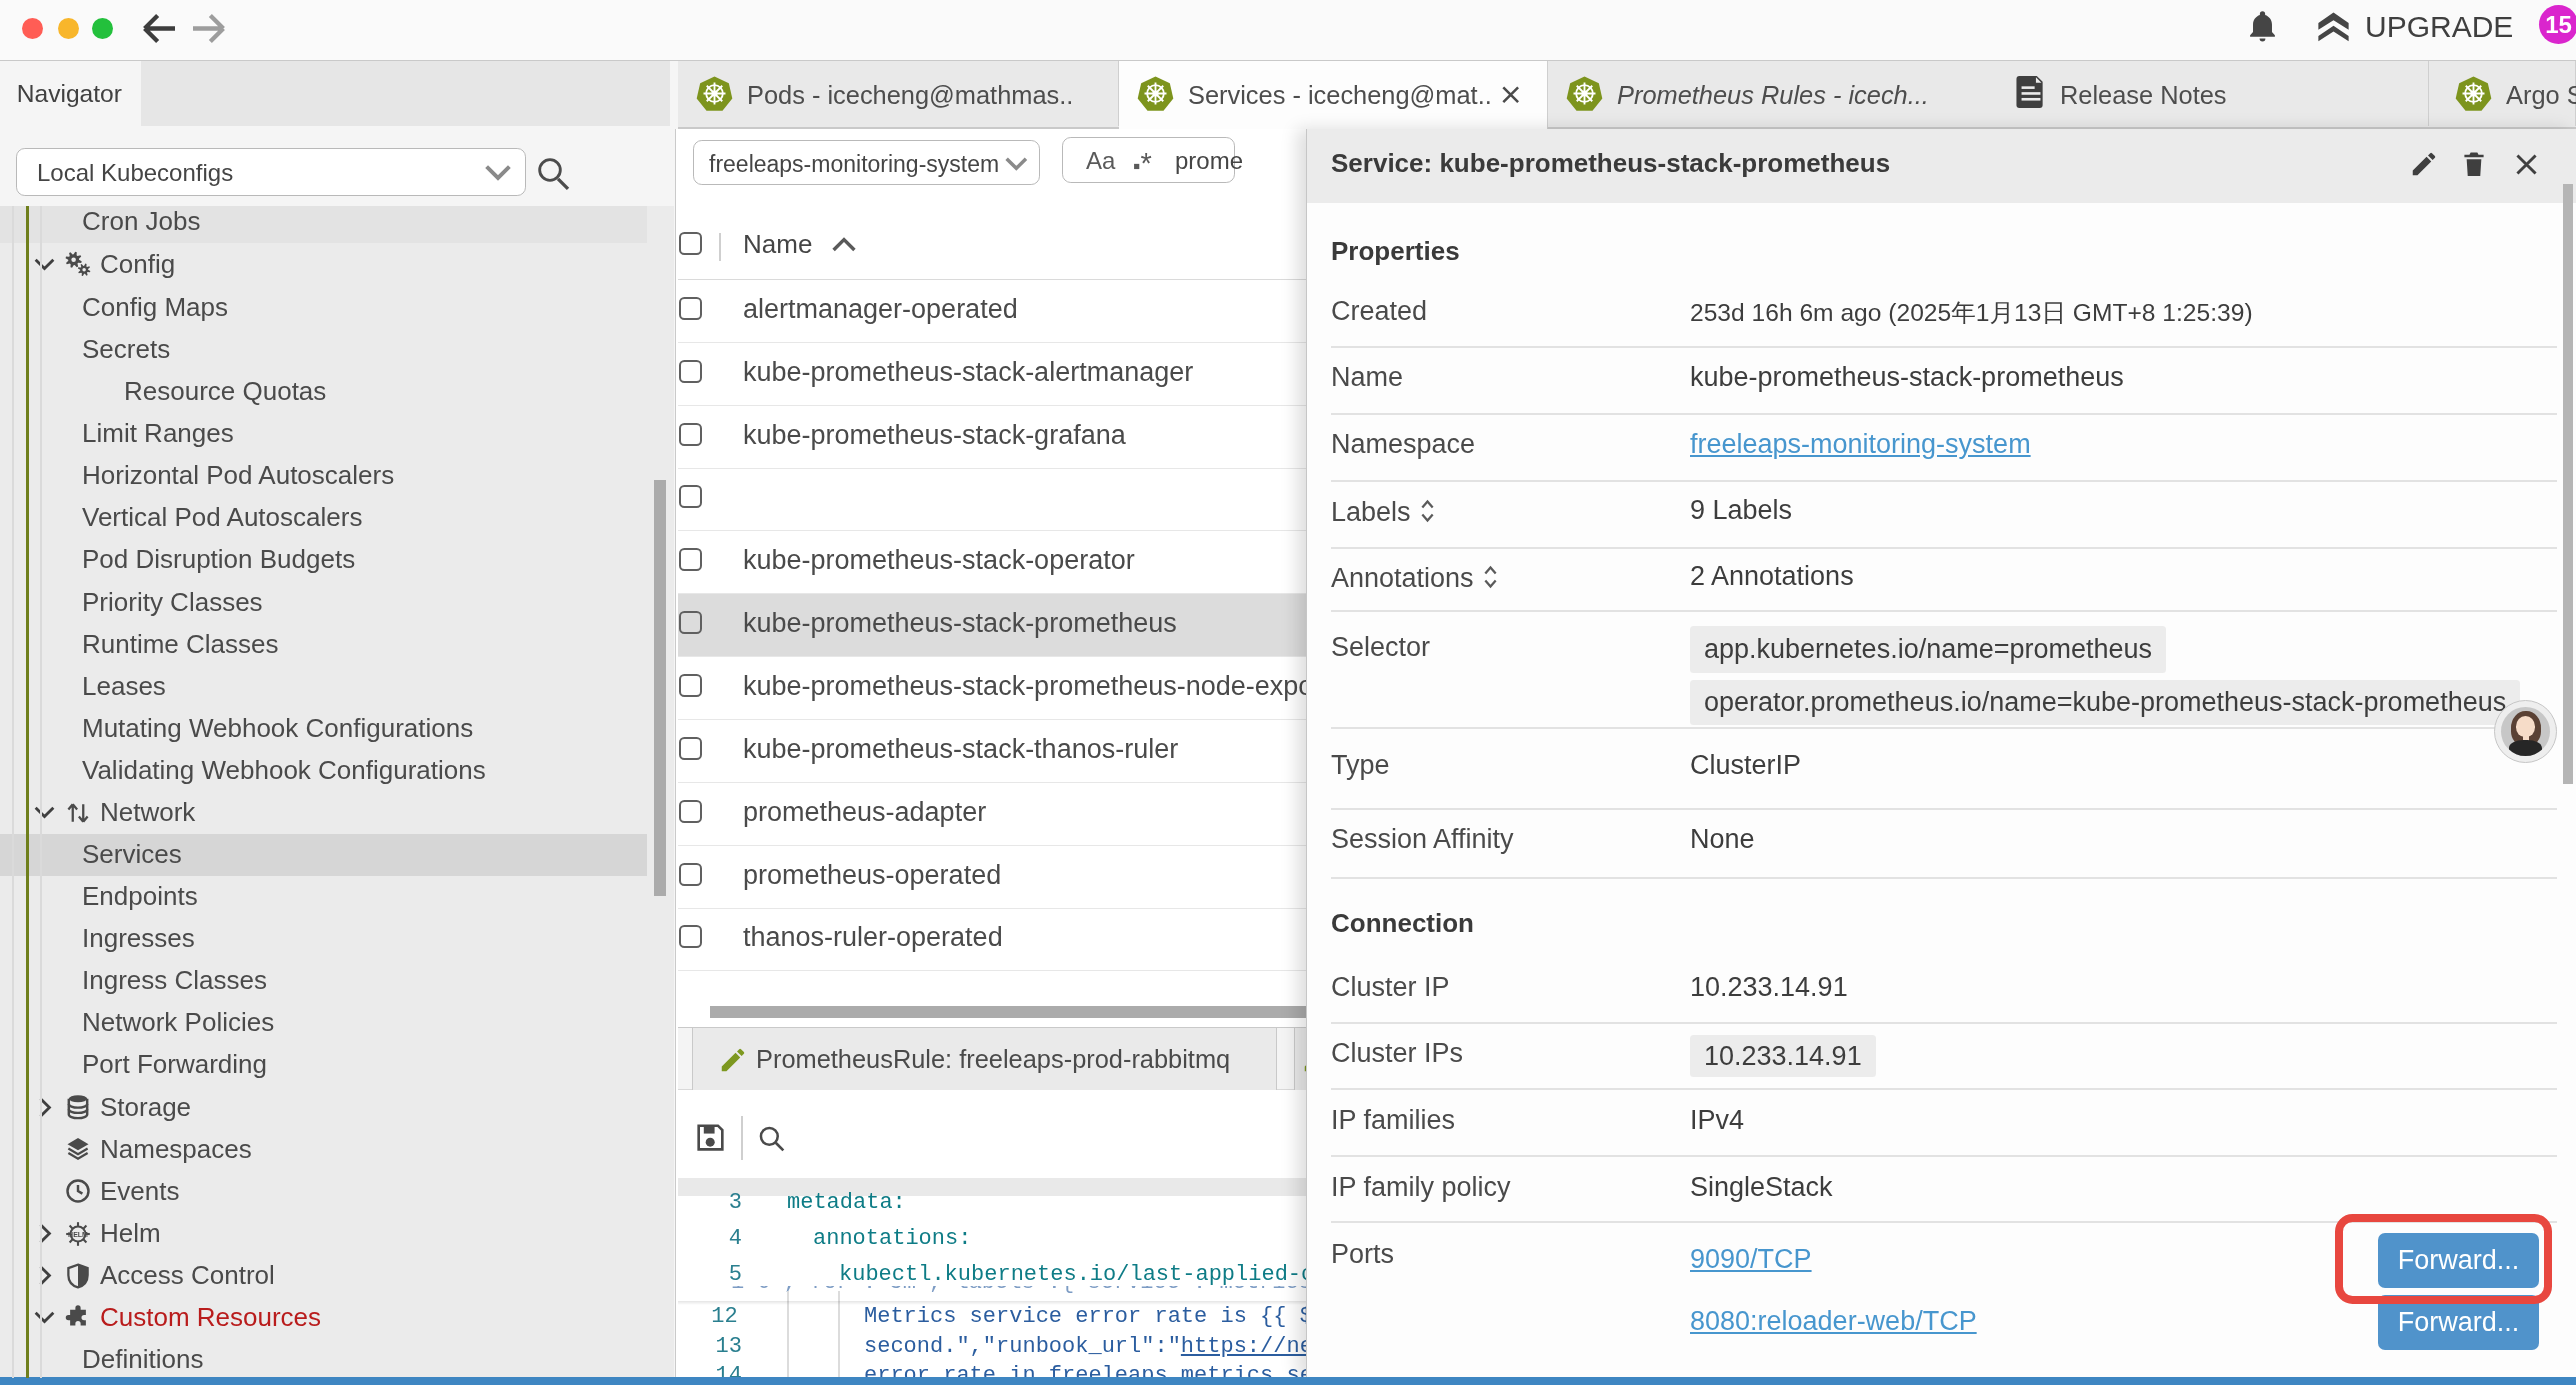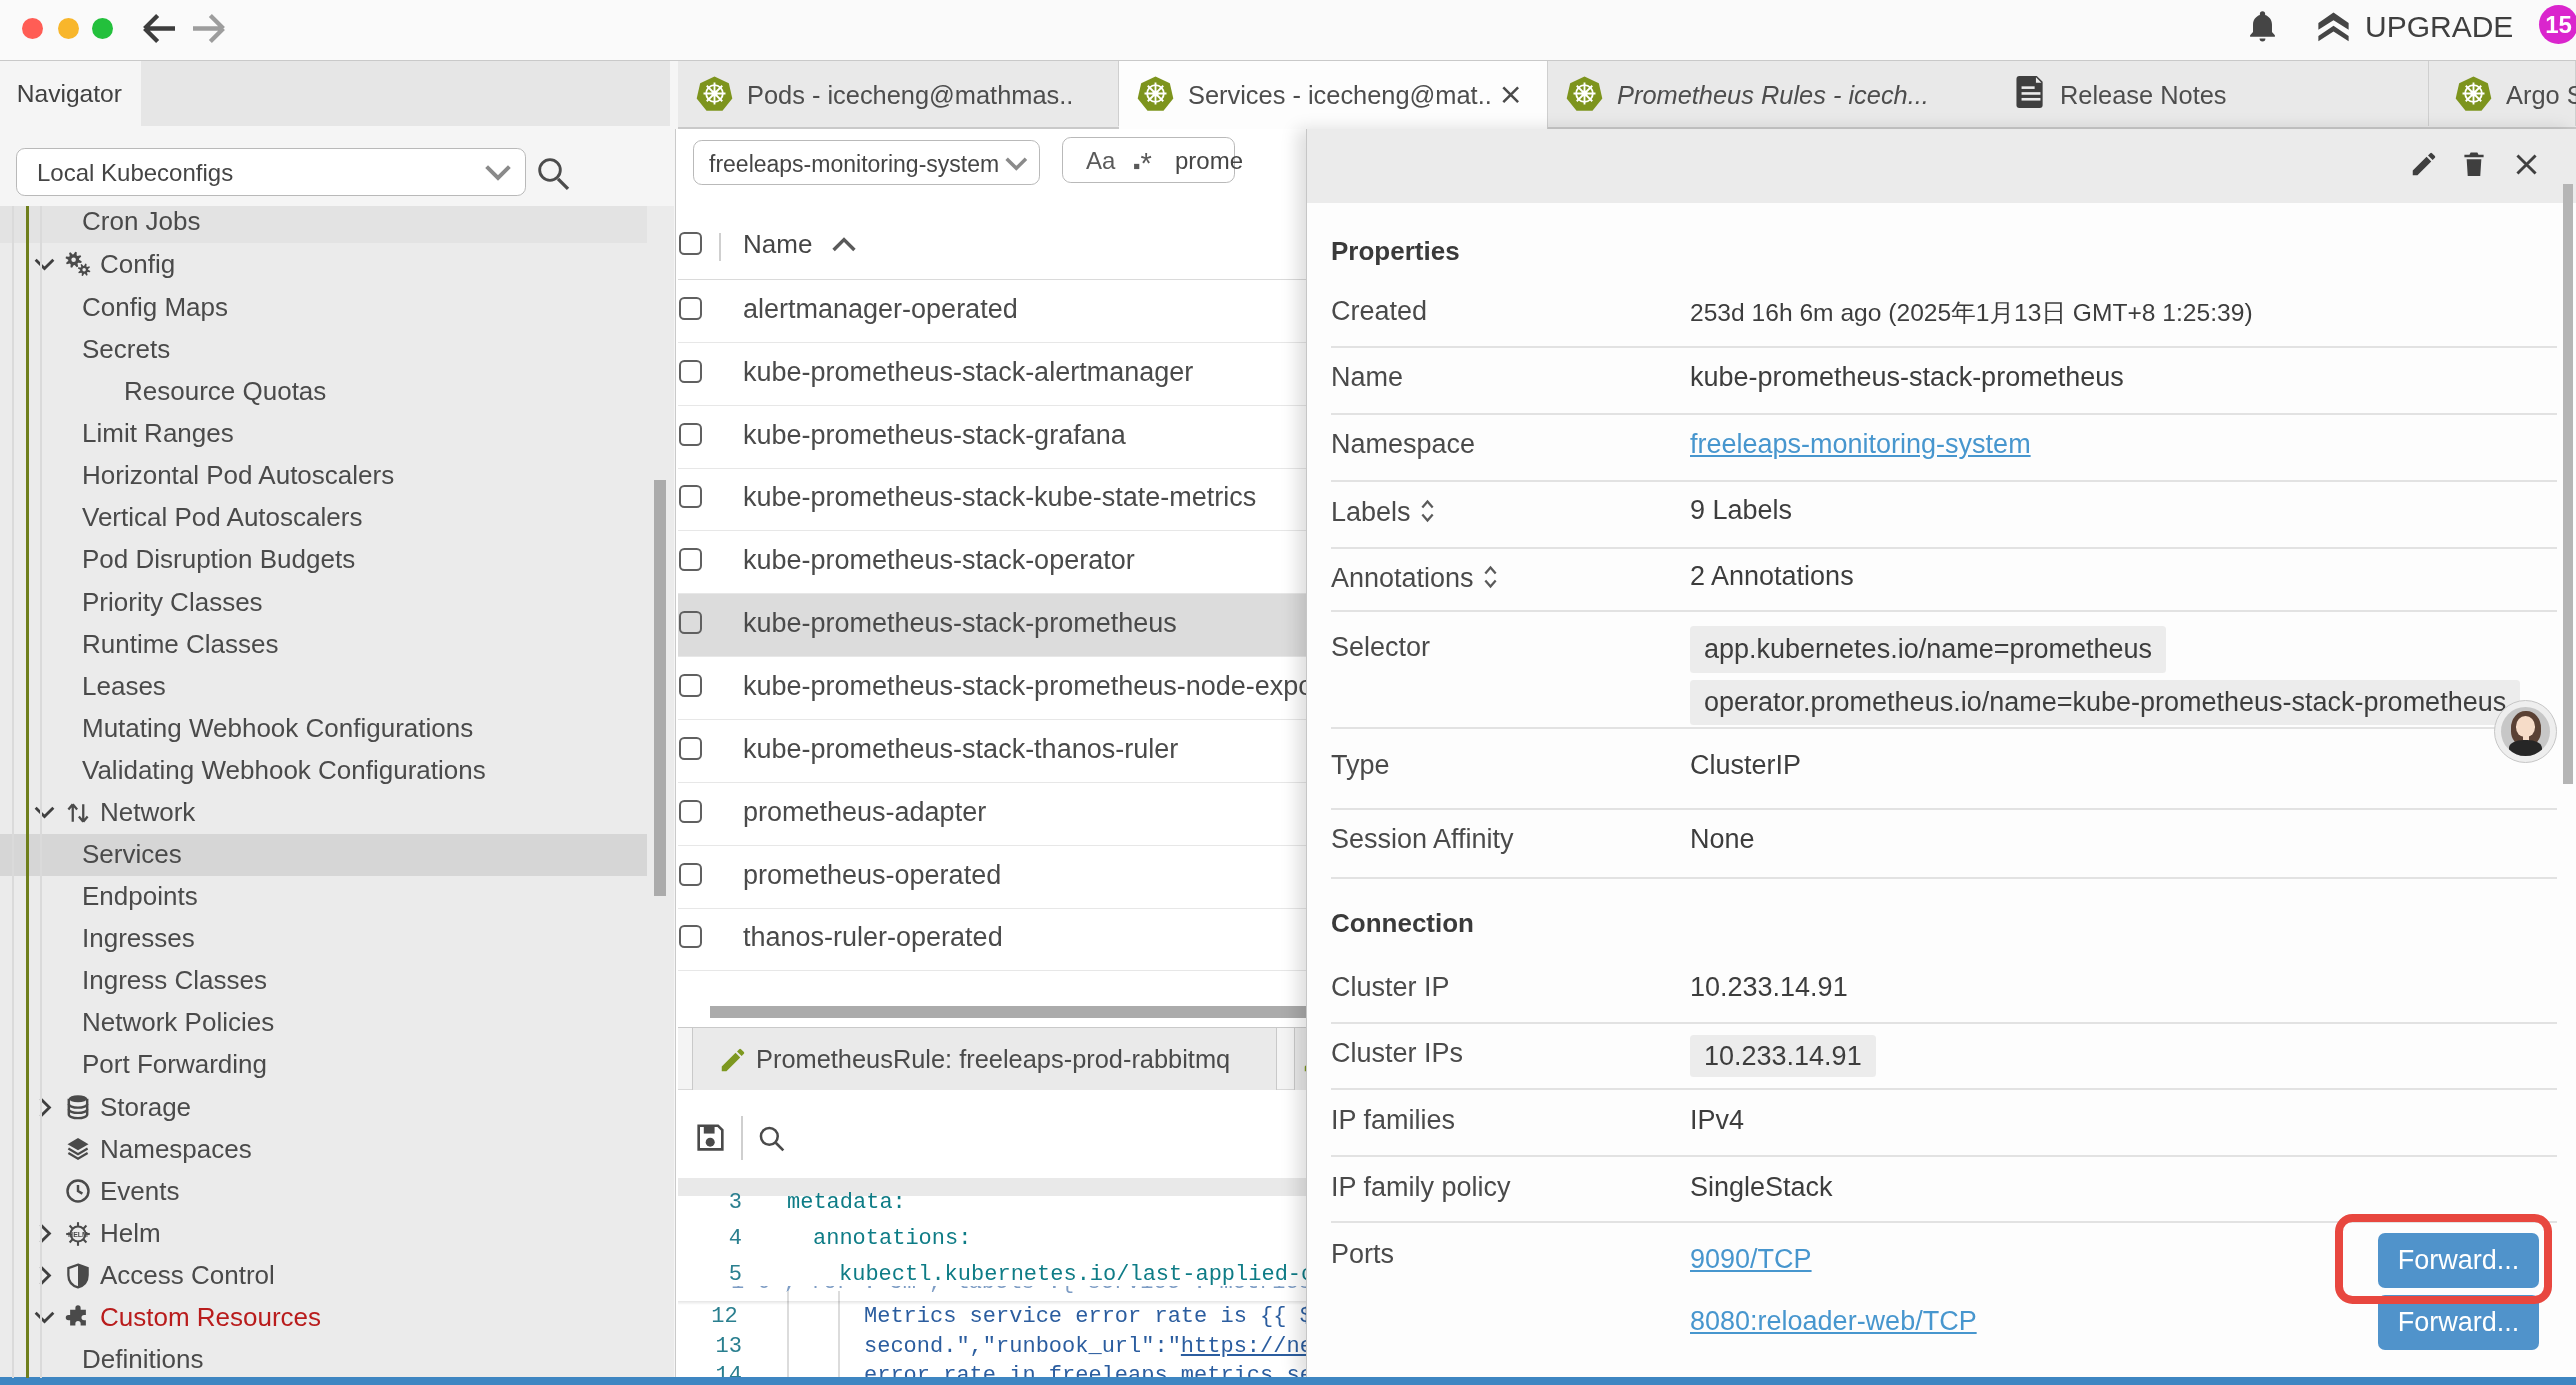--- a/index.html
+++ b/index.html
@@ -266,21 +266,20 @@
       <div class="abs" style="left:0; top:214px; width:1898px; height:63px; border-bottom:1.8px solid #e7e7e7; ">
     <span class="cbox" style="top:17.4px;"></span>
     <span class="abs nw" style="left:65px; top:14px; color:#4a4a4a;">kube-prometheus-stack-alertmanager</span>
       </div>
       <div class="abs" style="left:0; top:277px; width:1898px; height:63px; border-bottom:1.8px solid #e7e7e7; ">
     <span class="cbox" style="top:17.4px;"></span>
     <span class="abs nw" style="left:65px; top:14px; color:#4a4a4a;">kube-prometheus-stack-grafana</span>
       </div>
       <div class="abs" style="left:0; top:339px; width:1898px; height:63px; border-bottom:1.8px solid #e7e7e7; ">
     <span class="cbox" style="top:17.4px;"></span>
-    <span class="abs nw" style="left:65px; top:14px; color:#4a4a4a;">kube-prometheus-stack-kube-state-metrics</span>
       </div>
       <div class="abs" style="left:0; top:402px; width:1898px; height:63px; border-bottom:1.8px solid #e7e7e7; ">
     <span class="cbox" style="top:17.4px;"></span>
     <span class="abs nw" style="left:65px; top:14px; color:#4a4a4a;">kube-prometheus-stack-operator</span>
       </div>
       <div class="abs" style="left:0; top:465px; width:1898px; height:63px; border-bottom:1.8px solid #e7e7e7; background:#dcdcdc;">
     <span class="cbox" style="top:17.4px;"></span>
     <span class="abs nw" style="left:65px; top:14px; color:#4a4a4a;">kube-prometheus-stack-prometheus</span>
       </div>
       <div class="abs" style="left:0; top:528px; width:1898px; height:63px; border-bottom:1.8px solid #e7e7e7; ">
@@ -367,20 +366,21 @@
   <span class="abs nw" style="left:53px; top:-16px; color:#7d9cc4;">1      0","for":"5m","labels":{"service":"metrics","severity":"critical"},"annotations":{"descr</span>
       </div>
       <div class="abs" style="left:109px; top:263px; width:1.8px; height:89px; background:#dcdcdc;"></div>
 <div class="abs" style="left:160px; top:263px; width:1.8px; height:89px; background:#dcdcdc;"></div>
 <div class="abs" style="left:0; top:273px; width:1898px; height:4.4px; background:linear-gradient(rgba(0,0,0,0.10),rgba(0,0,0,0));"></div>
     </div>
 </div>
 
 <div class="abs" id="drawer">
   <div class="abs" style="left:0; top:0; width:100%; height:74px; background:#ebebeb;"></div>
+  <div class="abs nw" style="left:24px; top:19px; font-size:26px; font-weight:bold; color:#3a3a3a;">Service: kube-prometheus-stack-prometheus</div>
   <svg class="abs" style="left:1102px; top:20px;" width="30" height="30" viewBox="0 0 24 24">
       <path fill="#3f3f3f" d="M3 17.25V21h3.75L17.8 9.94l-3.75-3.75zM20.7 7a1 1 0 0 0 0-1.4L18.4 3.3a1 1 0 0 0-1.4 0l-1.8 1.8 3.7 3.7z"></path>
     </svg>
   <svg class="abs" style="left:1151px; top:19px;" width="32" height="32" viewBox="0 0 24 24">
       <path fill="#3f3f3f" d="M6.5 8.4h11L16.7 21H7.3L6.5 8.4zM9.5 3.4h5l.9 1.6h3.8v2H4.8V5h3.8l.9-1.6z"></path>
     </svg>
   <svg class="abs" style="left:1205px; top:21px;" width="29" height="29" viewBox="0 0 24 24">
       <path d="M4.5 4.5 L19.5 19.5 M19.5 4.5 L4.5 19.5" stroke="#3f3f3f" stroke-width="2.4"></path>
     </svg>
 

